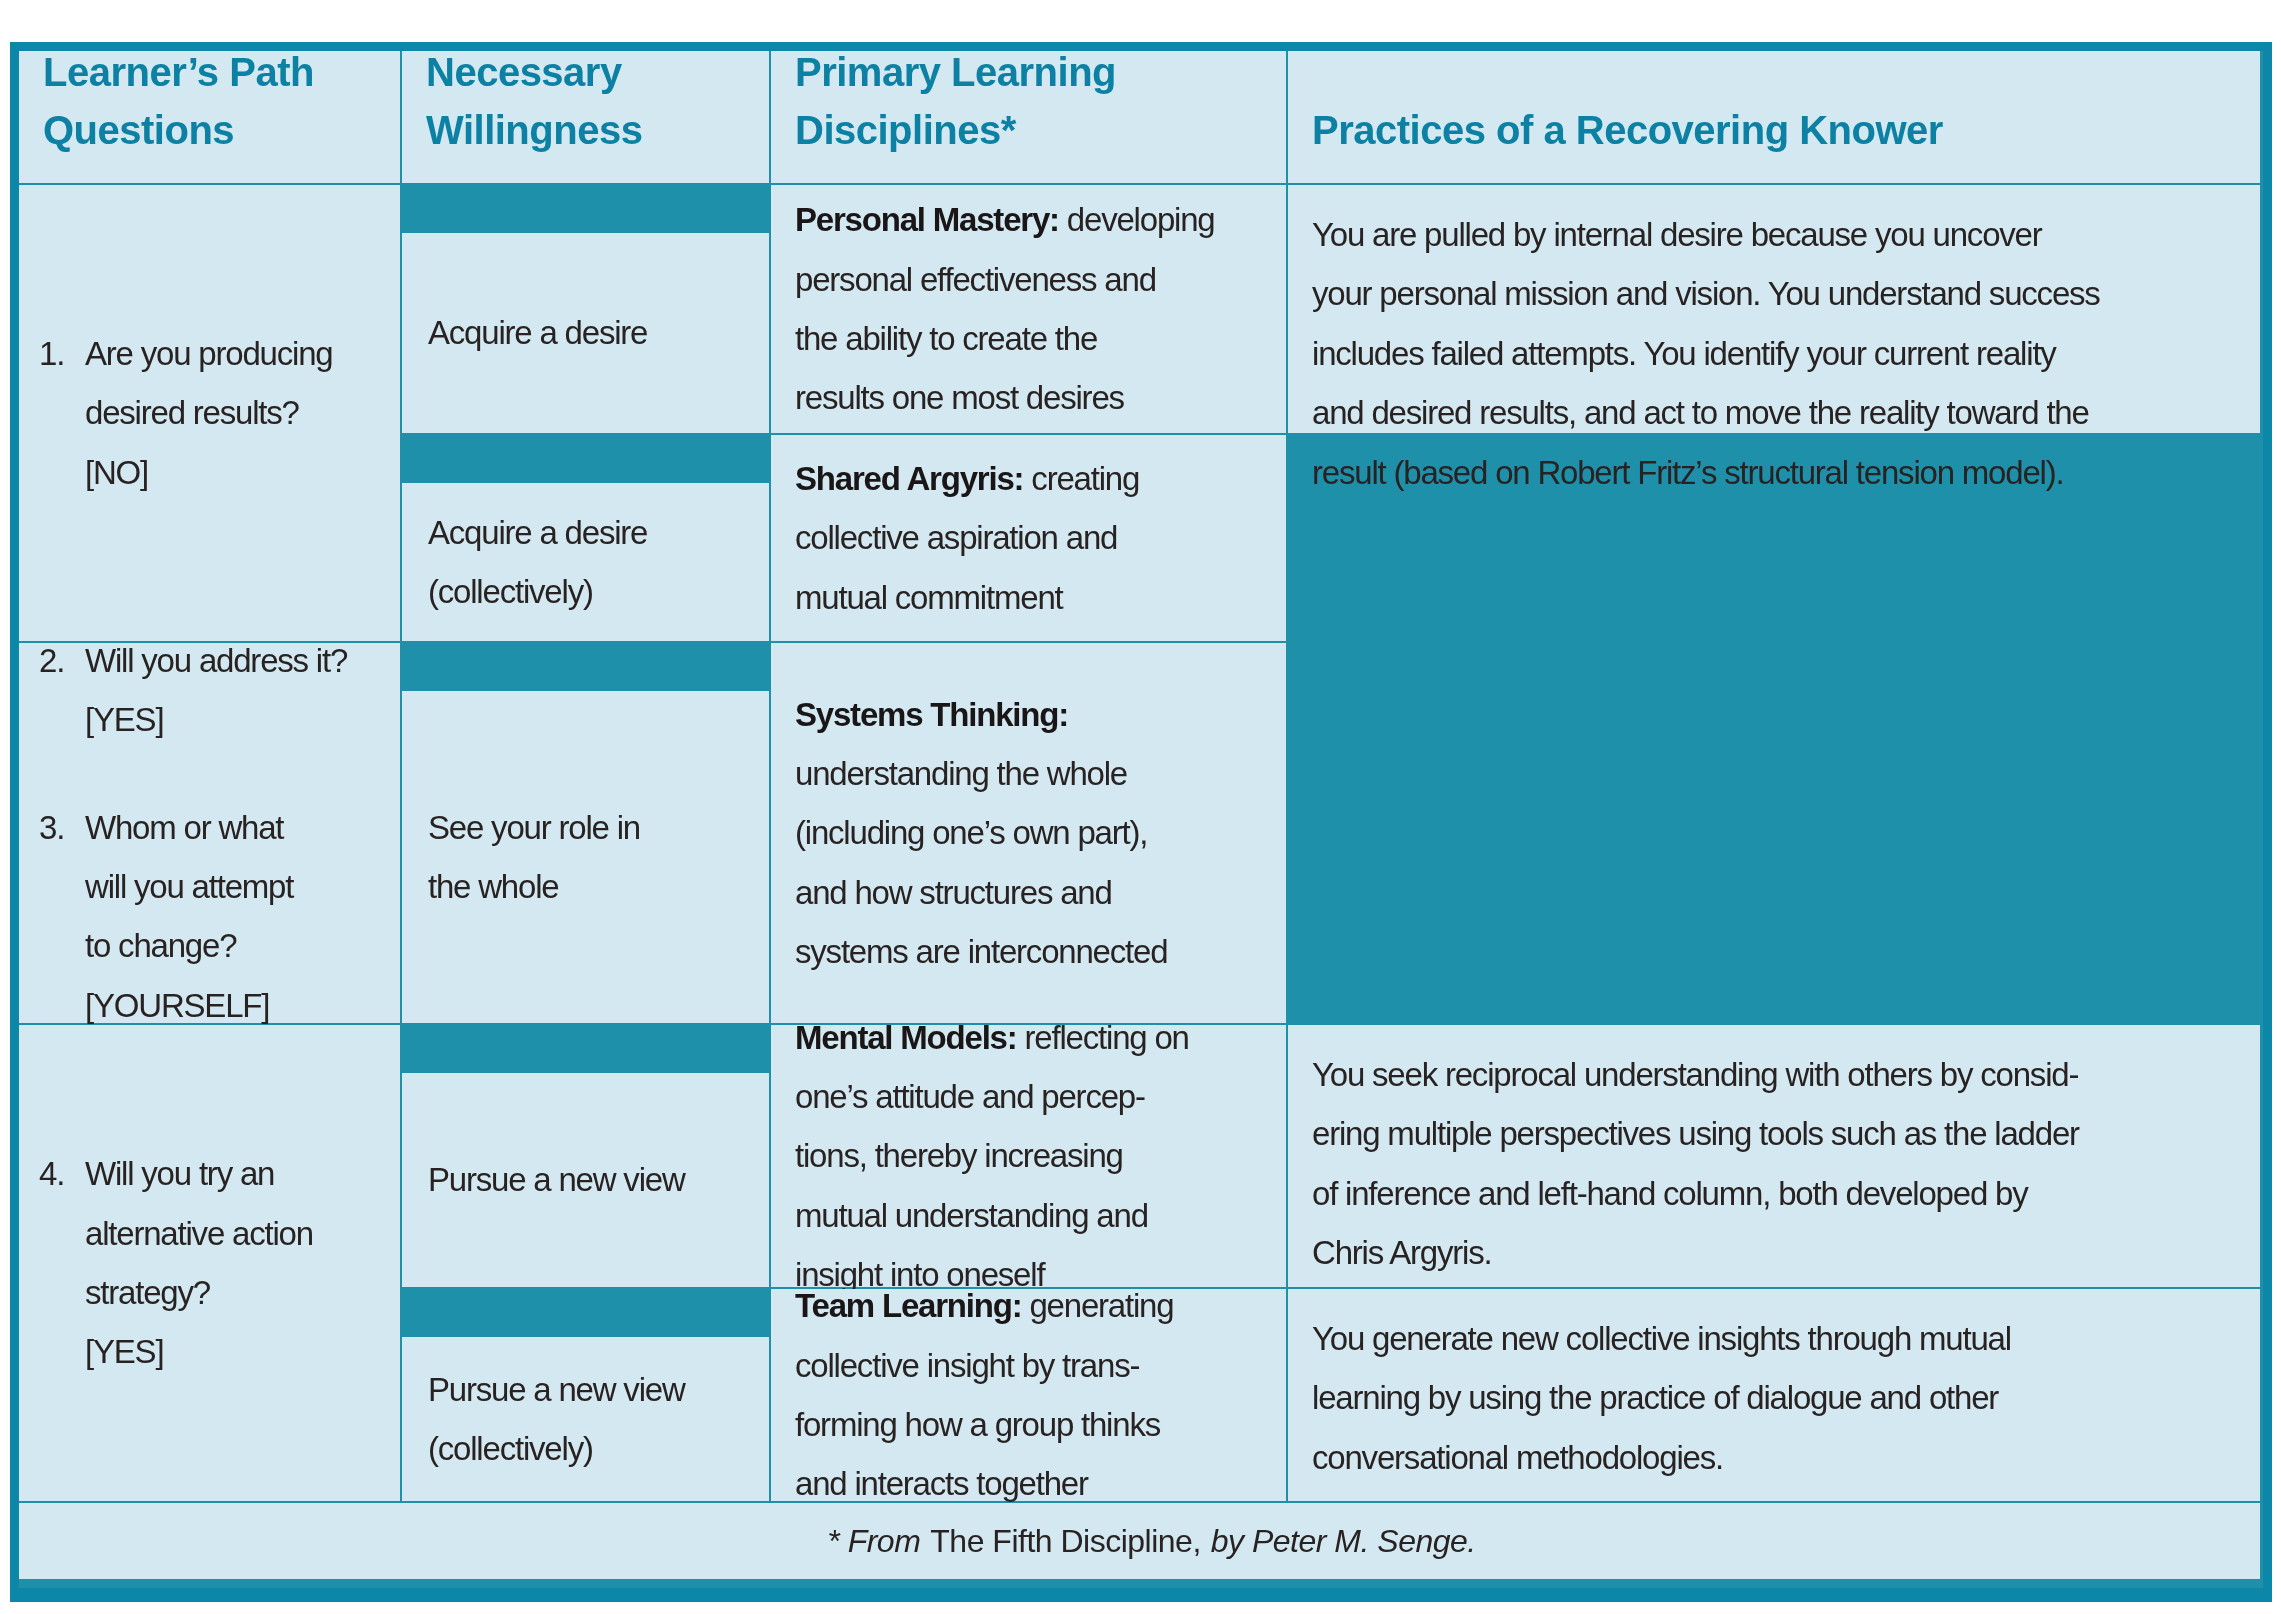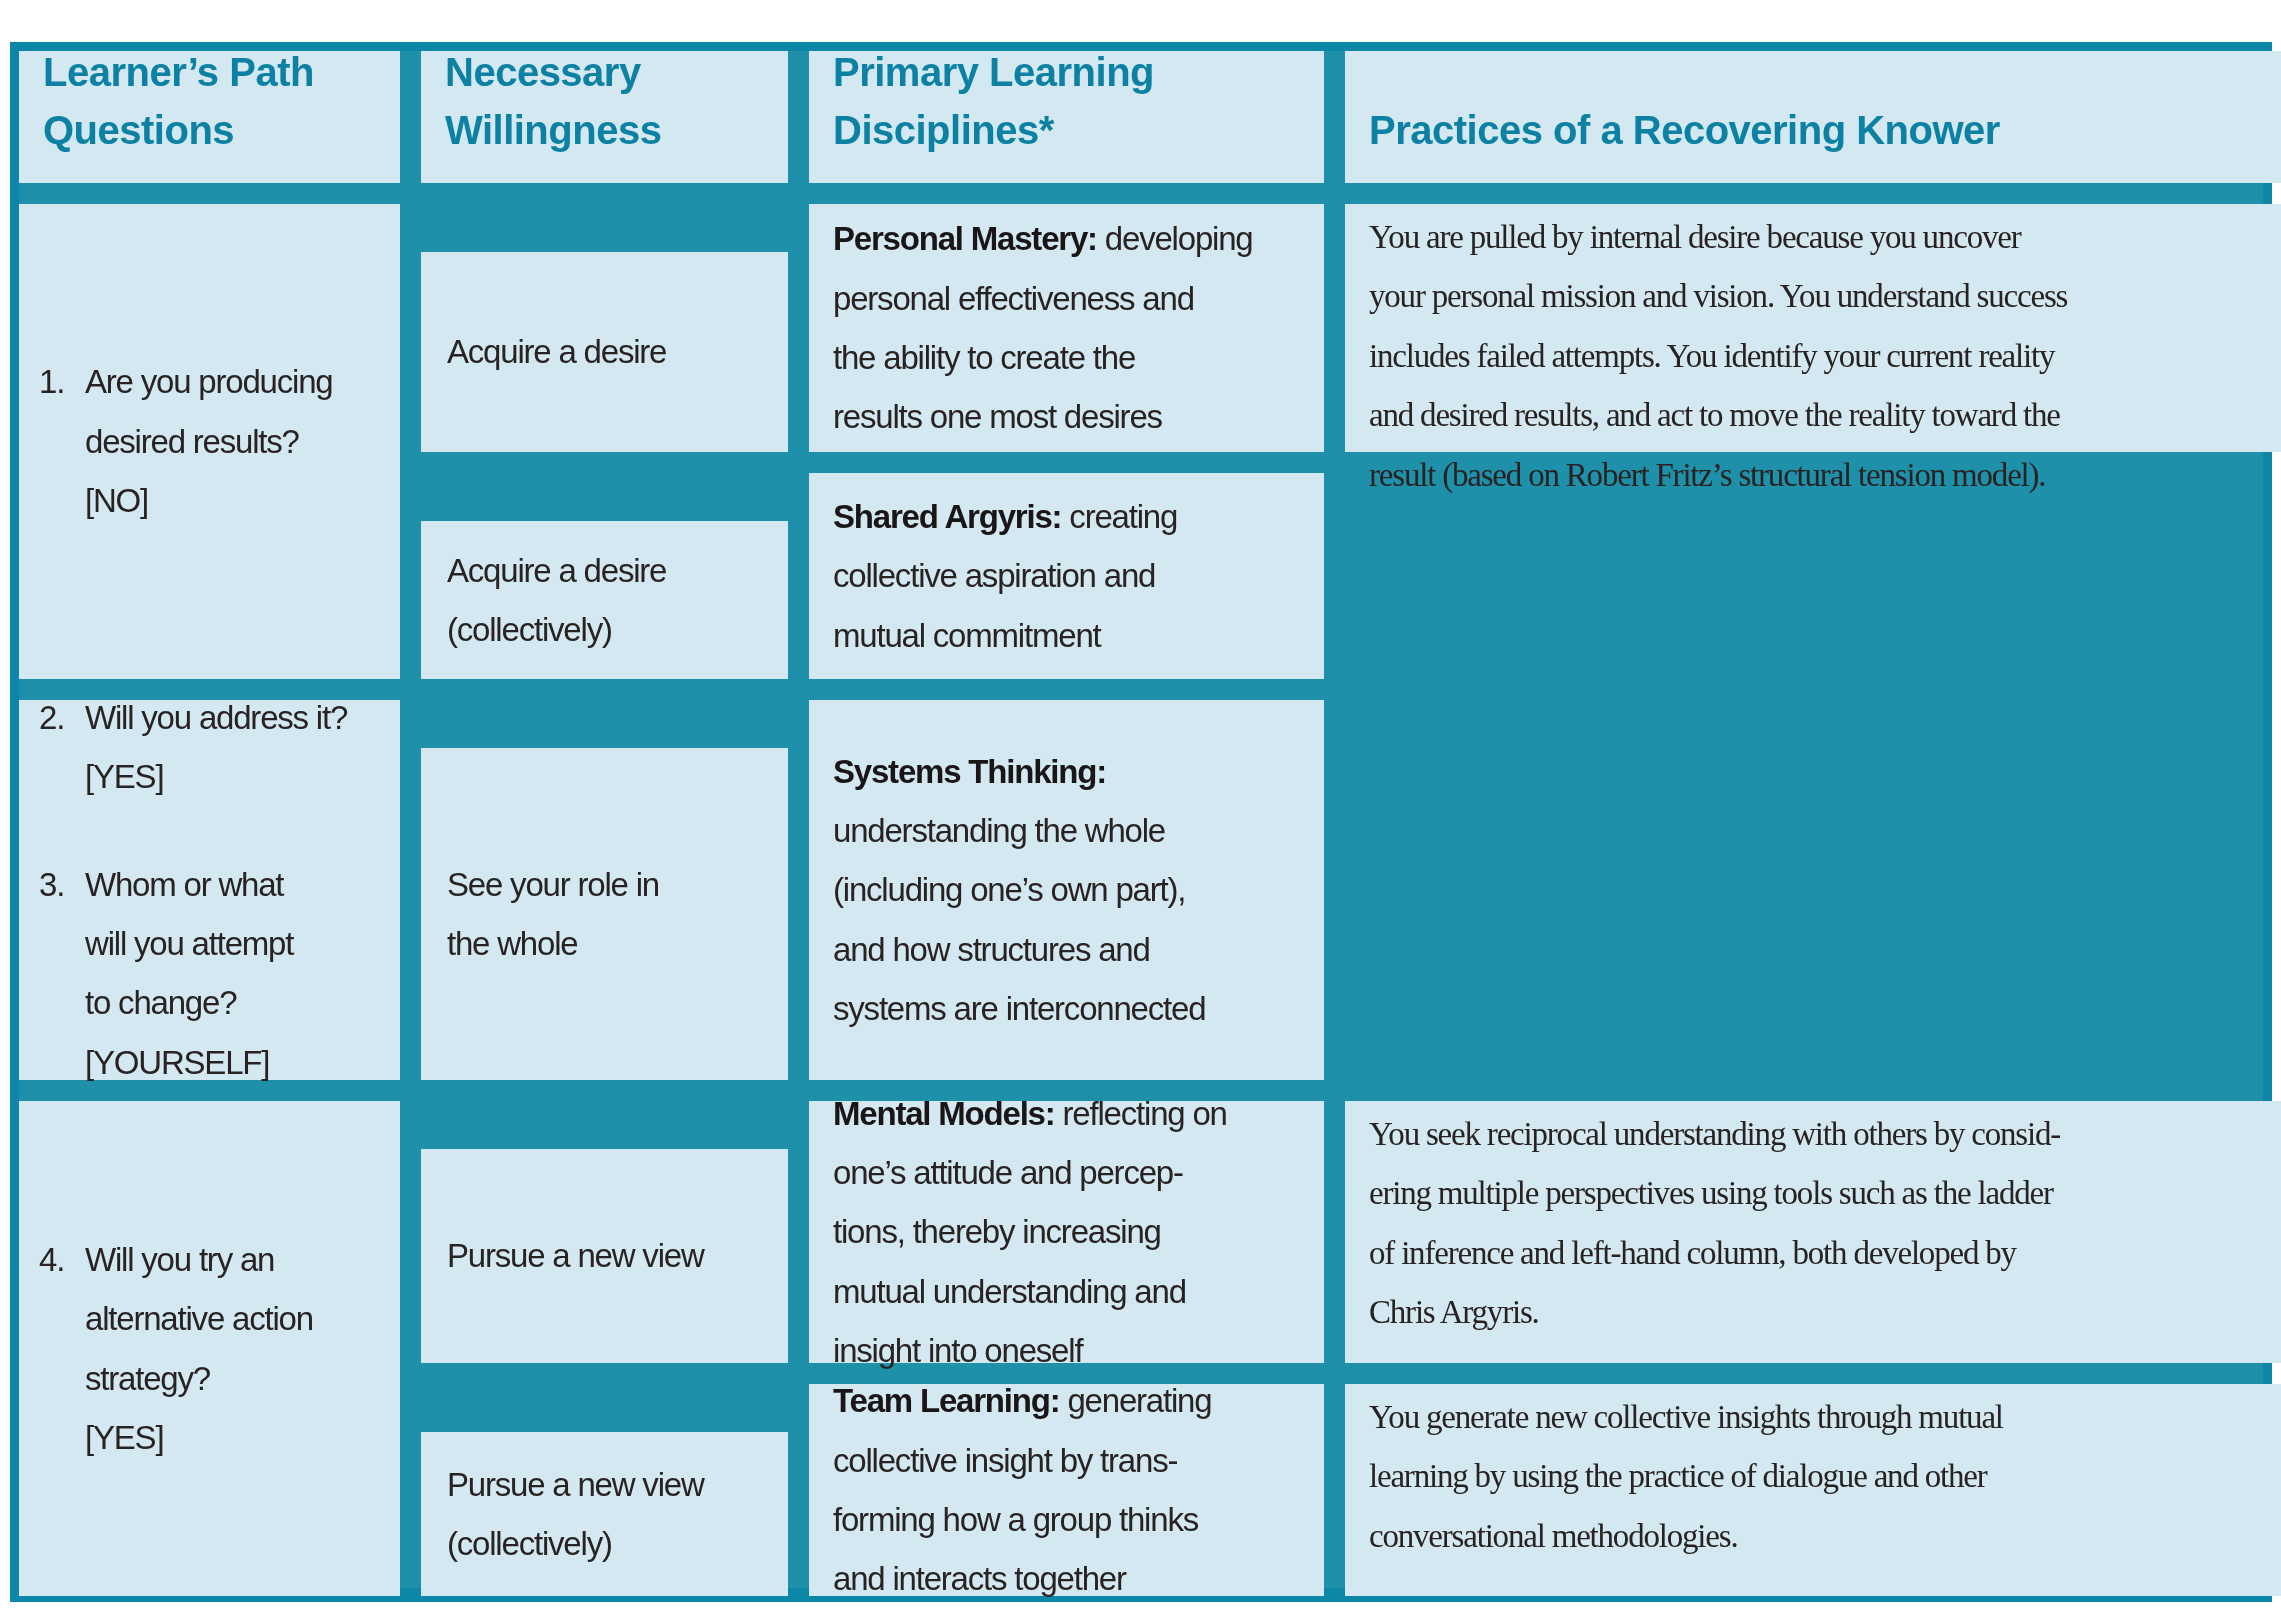--- a/index.html
+++ b/index.html
@@ -11,21 +11,21 @@
   .tbl {
     position:absolute; left:10px; top:42px;
     width:2262px; height:1560px;
     box-sizing:border-box;
     background:#1f90aa;                      
     border:9px solid #0c87a8;
     border-bottom-width:14px;
     display:grid;
     grid-template-columns:381px 367px 515px 972px;
     grid-template-rows:132px 248px 206px 380px 262px 212px 76px;
-    gap:21px;
+    gap:2px;
   }
   .cell { background:#d3e8f0; box-sizing:border-box;padding-left:24px; }
   .hcell {
     display:flex; align-items:flex-end;
     padding:0 20px 24px 24px;
     color:#0c81a4; font-weight:bold; font-size:40px; line-height:1.45;
     letter-spacing:-0.5px; white-space:pre-line;
   }
   .qcell {
     display:flex; flex-direction:column; justify-content:center;
@@ -41,23 +41,22 @@
     white-space:pre-line;
     margin-top:48px;
   }
   .dcell {
     display:flex; flex-direction:column; justify-content:center;
     padding:0 22px 0 24px; font-size:33px; line-height:1.8; letter-spacing:-1.2px;
   }
   .dterm { color:#1a1617; }
   .ddesc { white-space:pre-line; }
   .pcell {
-    padding:4px 14px 0 24px; font-size:33px; line-height:1.8; letter-spacing:-1.2px;
+    padding:20px 14px 0 24px; font-size:33px; line-height:1.8; letter-spacing:-1.2px;
     white-space:pre-line;
-    font-family:Liberation Serif, serif;
   }
   .fcell {
     display:flex; align-items:center; justify-content:center;
     font-size:32px; letter-spacing:-0.5px; gap:10px;
   }
   .it { font-style:italic; }
 </style>
 </head>
 <body>
 

